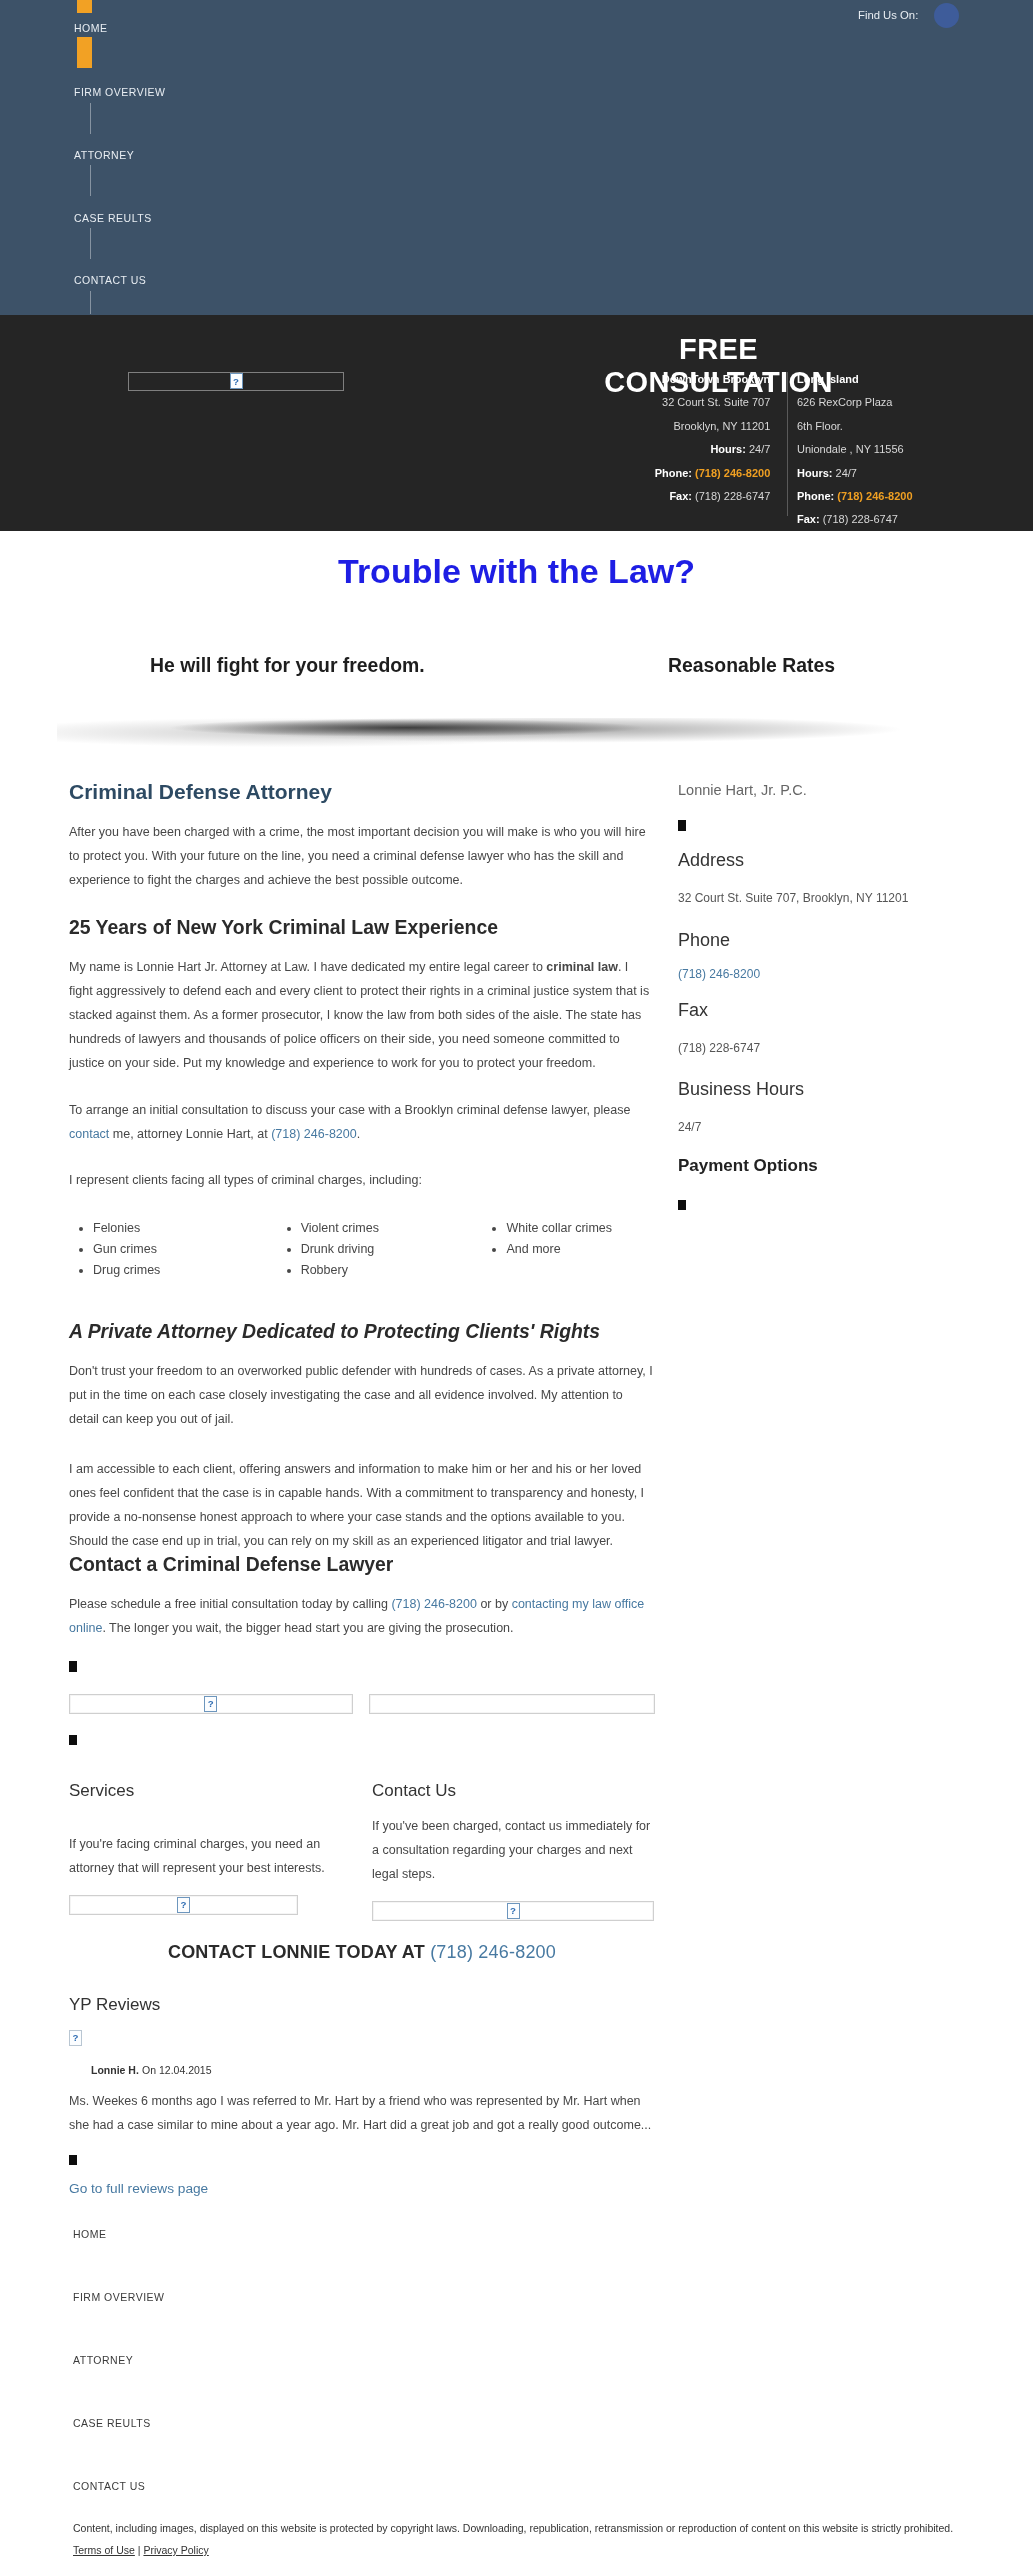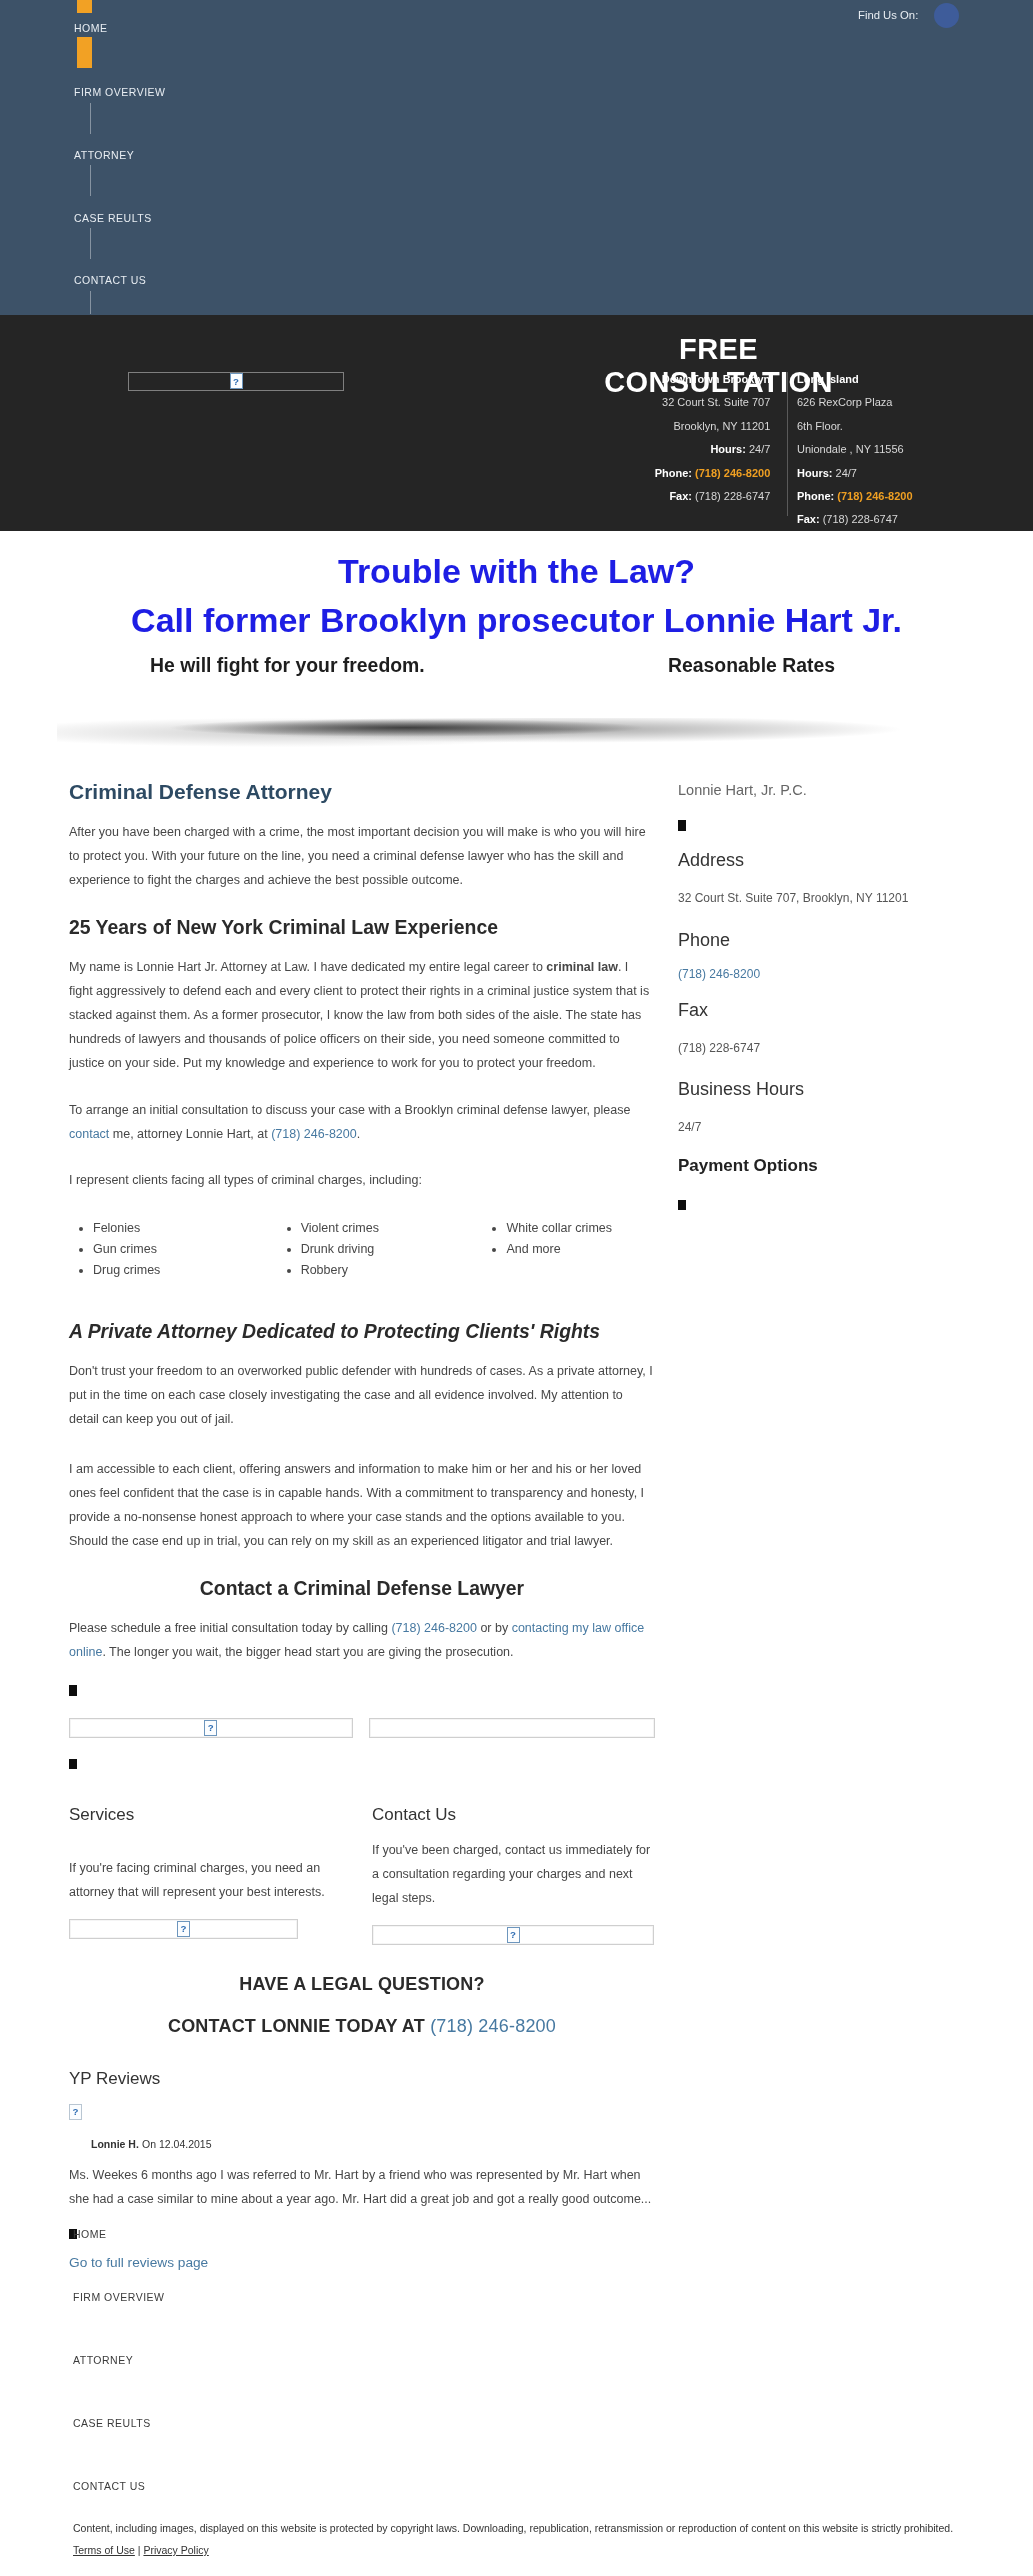--- a/index.html
+++ b/index.html
@@ -119,21 +119,20 @@
       <span>626 RexCorp Plaza</span><br>
       <span>6th Floor.</span><br>
       <span>Uniondale , NY 11556</span><br>
       <b>Hours:</b> <span>24/7</span><br>
       <b>Phone:</b> <span class="orange">(718) 246-8200</span><br>
       <b>Fax:</b> <span>(718) 228-6747</span>
     </div>
   </div>
 
   <div class="hero-line" style="top:552px;">Trouble with the Law?</div>
-  <div class="hero-line" style="top:601px;">Call former Brooklyn prosecutor Lonnie Hart Jr.</div>
   <div class="hero-sub" style="left:150px; top:654px;">He will fight for your freedom.</div>
   <div class="hero-sub" style="left:668px; top:654px;">Reasonable Rates</div>
   <div class="swoosh"></div>
 
   <div class="maincol">
     <h2 class="slate" style="margin-top:21px;">Criminal Defense Attorney</h2>
     <p class="body-p" style="margin-top:16px;">After you have been charged with a crime, the most important decision you will make is who you will hire to protect you. With your future on the line, you need a criminal defense lawyer who has the skill and experience to fight the charges and achieve the best possible outcome.</p>
 
     <h2 class="dark" style="margin-top:24px;">25 Years of New York Criminal Law Experience</h2>
     <p class="body-p" style="margin-top:16px;"><span>My name is Lonnie Hart Jr. Attorney at Law. I have dedicated my entire legal career to </span><b>criminal law</b><span>. I fight aggressively to defend each and every client to protect their rights in a criminal justice system that is stacked against them. As a former prosecutor, I know the law from both sides of the aisle. The state has hundreds of lawyers and thousands of police officers on their side, you need someone committed to justice on your side. Put my knowledge and experience to work for you to protect your freedom.</span></p>
@@ -156,21 +155,21 @@
       <ul class="bul-c3">
         <li>White collar crimes</li>
         <li>And more</li>
       </ul>
     </div>
 
     <h2 class="dark" style="margin-top:39px;font-style:italic;">A Private Attorney Dedicated to Protecting Clients' Rights</h2>
     <p class="body-p" style="margin-top:16px;">Don't trust your freedom to an overworked public defender with hundreds of cases. As a private attorney, I put in the time on each case closely investigating the case and all evidence involved. My attention to detail can keep you out of jail.</p>
     <p class="body-p" style="margin-top:26px;">I am accessible to each client, offering answers and information to make him or her and his or her loved ones feel confident that the case is in capable hands. With a commitment to transparency and honesty, I provide a no-nonsense honest approach to where your case stands and the options available to you. Should the case end up in trial, you can rely on my skill as an experienced litigator and trial lawyer.</p>
 
-    <h2 class="dark" style="margin-top:24px;text-align:center;">Contact a Criminal Defense Lawyer</h2>
+    <h2 class="dark" style="">Contact a Criminal Defense Lawyer</h2>
     <p class="body-p" style="margin-top:16px;"><span>Please schedule a free initial consultation today by calling </span><a class="steel">(718) 246-8200</a><span> or by </span><a class="steel">contacting my law office online</a><span>. The longer you wait, the bigger head start you are giving the prosecution.</span></p>
 
     <div class="black-sq" style="margin-top:21px;"></div>
 
     <div style="display:flex; margin-top:22.6px;">
       <div class="img-broken" style="width:284px; height:19.4px;">
         <span class="q-icon">?</span>
       </div>
       <div class="img-broken" style="width:287px; height:19.4px; margin-left:16px;"></div>
     </div>
@@ -187,21 +186,20 @@
       </div>
       <div class="col-block">
         <div class="col-title">Contact Us</div>
         <p class="body-p" style="margin-top:13px;">If you've been charged, contact us immediately for a consultation regarding your charges and next legal steps.</p>
         <div class="img-broken" style="width:282px; height:20px; margin-top:14.5px;">
           <span class="q-icon">?</span>
         </div>
       </div>
     </div>
 
-    <div class="cta-line" style="margin-top:29px;">HAVE A LEGAL QUESTION?</div>
     <div class="cta-line" style="margin-top:21px;"><span>CONTACT LONNIE TODAY AT </span><a class="steel" style="font-weight:normal;">(718) 246-8200</a></div>
 
     <div class="col-title" style="margin-top:32px;">YP Reviews</div>
     <div style="margin-top:14.5px;">
       <span class="q-icon" style="border-color:#b9c6d2;">?</span>
     </div>
     <div class="rev-author" style="margin-top:18px;"><b>Lonnie H.</b><span>On 12.04.2015</span></div>
     <p class="body-p" style="margin-top:13px;">Ms. Weekes 6 months ago I was referred to Mr. Hart by a friend who was represented by Mr. Hart when she had a case similar to mine about a year ago. Mr. Hart did a great job and got a really good outcome...</p>
     <div class="black-sq" style="margin-top:18px;"></div>
     <a class="steel" style="display:inline-block; margin-top:16px; font-size:13.7px;">Go to full reviews page</a>

